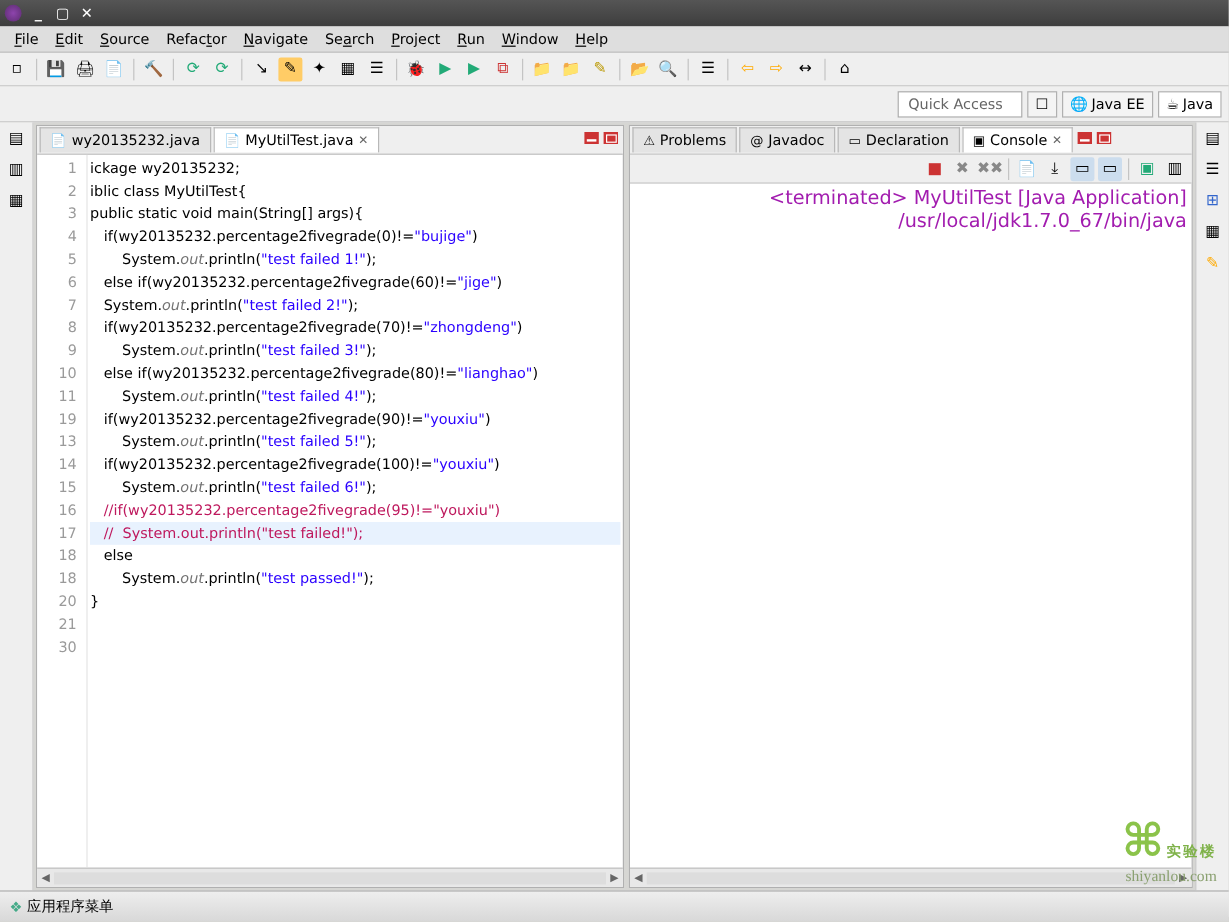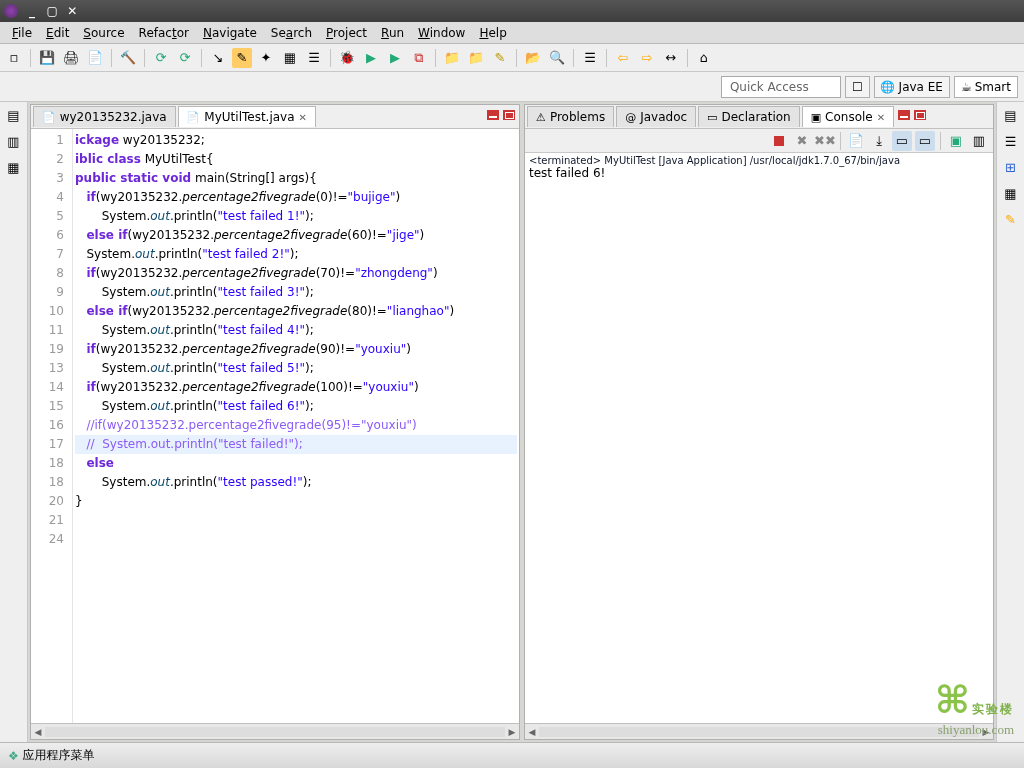--- a/index.html
+++ b/index.html
@@ -8,47 +8,47 @@
 .titlebar .icon { width:14px; height:14px; border-radius:50%; background:radial-gradient(#8e44ad,#5b2c6f); margin-right:6px; }
 .titlebar .title { flex:1; text-align:center; }
 .titlebar .winbtns span { display:inline-block; width:16px; text-align:center; cursor:pointer; }
 .menubar { height:22px; background:#dedede; border-bottom:1px solid #b8b8b8; display:flex; align-items:center; padding:0 6px; gap:2px; }
 .menubar span { padding:2px 6px; cursor:pointer; }
 .menubar span u { text-decoration:underline; }
 .toolbar { height:28px; background:#efefef; border-bottom:1px solid #c8c8c8; display:flex; align-items:center; padding:0 4px; gap:4px; overflow:hidden; }
 .tbtn { width:20px; height:20px; display:flex; align-items:center; justify-content:center; cursor:pointer; font-size:13px; border-radius:2px; }
 .sep { width:1px; height:18px; background:#c4c4c4; margin:0 2px; }
 .perspectives { height:30px; background:#efefef; border-bottom:1px solid #c8c8c8; display:flex; align-items:center; justify-content:flex-end; padding:0 6px; gap:4px; }
-.qaccess { border:1px solid #aaa; padding:3px 8px; background:#fff; width:120px; color:#666; }
+.qaccess { border:1px solid #aaa; padding:3px 8px; background:#fff; width:104px; color:#666; }
 .persp { border:1px solid #b0b0b0; padding:3px 6px; background:#f4f4f4; cursor:pointer; display:flex; align-items:center; gap:3px; }
 .persp.active { background:#fff; }
 .main { display:flex; height:640px; }
 .vbar { width:28px; background:#efefef; border-right:1px solid #c8c8c8; display:flex; flex-direction:column; align-items:center; padding-top:6px; gap:8px; }
 .vbar .vb { width:18px; height:18px; cursor:pointer; font-size:13px; text-align:center; }
 .editor { flex:1; display:flex; flex-direction:column; background:#fff; border:1px solid #b0b0b0; margin:2px; min-width:0; }
 .tabstrip { height:24px; background:#efefef; border-bottom:1px solid #c0c0c0; display:flex; align-items:center; padding:0 2px; }
 .tab { padding:3px 8px; background:#e4e4e4; border:1px solid #b8b8b8; border-bottom:none; margin-right:2px; cursor:pointer; display:flex; align-items:center; gap:4px; font-size:11px; }
 .tab.active { background:#fff; }
 .tab .close { font-size:10px; color:#666; }
 .tabstrip .spacer { flex:1; }
 .tabctrl { width:14px; height:14px; margin:0 1px; cursor:pointer; font-size:11px; text-align:center; }
 .code { flex:1; display:flex; overflow:hidden; font-family:"DejaVu Sans Mono",monospace; font-size:13px; }
 .gutter { width:42px; background:#fff; color:#9a9a9a; text-align:right; padding:2px 8px 2px 2px; border-right:1px solid #e4e4e4; line-height:19px; user-select:none; }
 .codebody { flex:1; padding:2px 2px; white-space:pre; line-height:19px; overflow:hidden; }
 .codebody .hl { background:#e8f2fe; display:inline-block; width:100%; }
-.kw { color:#6d28d9; font-weight:bold; }
+.kw { color:#000000; font-weight:normal; }
 .str { color:#2a00ff; }
-.fld { color:#0c4a6e; font-style:italic; }
-.mtd { font-style:italic; }
-.com { color:#8b5cf6; }
+.fld { color:#737373; font-style:italic; }
+.mtd { }
+.com { color:#be185d; }
 .console { width:470px; display:flex; flex-direction:column; background:#fff; border:1px solid #b0b0b0; margin:2px; }
 .ctabs { height:24px; background:#efefef; border-bottom:1px solid #c0c0c0; display:flex; align-items:center; padding:0 2px; }
 .ctoolbar { height:24px; background:#efefef; border-bottom:1px solid #c8c8c8; display:flex; align-items:center; justify-content:flex-end; padding:0 4px; gap:3px; }
 .cbody { flex:1; font-family:"DejaVu Sans Mono",monospace; font-size:12px; padding:2px 4px; overflow:hidden; }
-.cheader { color:#0f172a; font-size:10px; }
+.cheader { color:#a21caf; font-size:16px;text-align:right; }
 .hscroll { height:16px; background:#e8e8e8; border-top:1px solid #c0c0c0; display:flex; align-items:center; }
 .hscroll .arrow { width:14px; text-align:center; font-size:9px; color:#666; }
 .hscroll .track { flex:1; height:10px; background:#ddd; }
 .status { height:22px; background:#efefef; border-top:1px solid #c8c8c8; display:flex; align-items:center; font-size:12px; }
 .status .cell { padding:0 14px; border-left:1px solid #c8c8c8; height:100%; display:flex; align-items:center; }
 .taskbar { position:absolute; bottom:0; left:0; right:0; height:26px; background:linear-gradient(#eee,#d8d8d8); border-top:1px solid #b8b8b8; display:flex; align-items:center; padding:0 8px; }
 .watermark { position:absolute; right:10px; bottom:30px; text-align:right; pointer-events:none; }
 .watermark .big { font-size:34px; font-weight:bold; color:#7fb24a; letter-spacing:2px; }
 .watermark .big .leaf { color:#8bc34a; font-size:38px; }
 .watermark .small { font-size:13px; color:#8aa070;font-family:Liberation Serif, serif; }
@@ -119,21 +119,21 @@
   <span class="tbtn" style="color:#fa0">⇨</span>
   <span class="tbtn">↔</span>
     <span class="sep"></span>
   <span class="tbtn">⌂</span>
 </div>
 
 <div class="perspectives">
   <div class="qaccess">Quick Access</div>
   <div class="persp">☐</div>
   <div class="persp">🌐 <span>Java EE</span></div>
-  <div class="persp active">☕ <span>Smart</span></div>
+  <div class="persp active">☕ <span>Java</span></div>
 </div>
 
 <div class="main">
   <div class="vbar">
     <span class="vb">▤</span>
     <span class="vb">▥</span>
     <span class="vb">▦</span>
   </div>
 
   <div class="editor">
@@ -160,21 +160,21 @@
           <div>19</div>
           <div>13</div>
           <div>14</div>
           <div>15</div>
           <div>16</div>
           <div>17</div>
           <div>18</div>
           <div>18</div>
           <div>20</div>
           <div>21</div>
-          <div>24</div>
+          <div>30</div>
         </div>
       <div class="codebody" id="codebody"><div><span class="kw">ickage</span><span> wy20135232;</span></div><div><span class="kw">iblic class</span><span> MyUtilTest{</span></div><div><span class="kw">public static void</span><span> main(String[] </span><span>args</span><span>){</span></div><div><span>   </span><span class="kw">if</span><span>(wy20135232.</span><span class="mtd">percentage2fivegrade</span><span>(0)!=</span><span class="str">"bujige"</span><span>)</span></div><div><span>       System.</span><span class="fld">out</span><span>.println(</span><span class="str">"test failed 1!"</span><span>);</span></div><div><span>   </span><span class="kw">else if</span><span>(wy20135232.</span><span class="mtd">percentage2fivegrade</span><span>(60)!=</span><span class="str">"jige"</span><span>)</span></div><div><span>   System.</span><span class="fld">out</span><span>.println(</span><span class="str">"test failed 2!"</span><span>);</span></div><div><span>   </span><span class="kw">if</span><span>(wy20135232.</span><span class="mtd">percentage2fivegrade</span><span>(70)!=</span><span class="str">"zhongdeng"</span><span>)</span></div><div><span>       System.</span><span class="fld">out</span><span>.println(</span><span class="str">"test failed 3!"</span><span>);</span></div><div><span>   </span><span class="kw">else if</span><span>(wy20135232.</span><span class="mtd">percentage2fivegrade</span><span>(80)!=</span><span class="str">"lianghao"</span><span>)</span></div><div><span>       System.</span><span class="fld">out</span><span>.println(</span><span class="str">"test failed 4!"</span><span>);</span></div><div><span>   </span><span class="kw">if</span><span>(wy20135232.</span><span class="mtd">percentage2fivegrade</span><span>(90)!=</span><span class="str">"youxiu"</span><span>)</span></div><div><span>       System.</span><span class="fld">out</span><span>.println(</span><span class="str">"test failed 5!"</span><span>);</span></div><div><span>   </span><span class="kw">if</span><span>(wy20135232.</span><span class="mtd">percentage2fivegrade</span><span>(100)!=</span><span class="str">"youxiu"</span><span>)</span></div><div><span>       System.</span><span class="fld">out</span><span>.println(</span><span class="str">"test failed 6!"</span><span>);</span></div><div><span class="com">   //if(wy20135232.percentage2fivegrade(95)!="youxiu")</span></div><div class="hl"><span class="com">   //  System.out.println("test failed!");</span></div><div><span>   </span><span class="kw">else</span></div><div><span>       System.</span><span class="fld">out</span><span>.println(</span><span class="str">"test passed!"</span><span>);</span></div><div><span>}</span></div><div><span></span></div><div><span></span></div></div>
     </div>
     <div class="hscroll">
         <span class="arrow">◀</span>
         <div class="track"></div>
         <span class="arrow">▶</span>
       </div>
   </div>
 
@@ -198,21 +198,20 @@
       <span class="tbtn">📄</span>
       <span class="tbtn">⤓</span>
       <span class="tbtn" style="background:#cde">▭</span>
       <span class="tbtn" style="background:#cde">▭</span>
         <span class="sep"></span>
       <span class="tbtn" style="color:#2a7">▣</span>
       <span class="tbtn">▥</span>
     </div>
     <div class="cbody">
       <div class="cheader">&lt;terminated&gt; MyUtilTest [Java Application] /usr/local/jdk1.7.0_67/bin/java</div>
-      <div>test failed 6!</div>
     </div>
     <div class="hscroll">
         <span class="arrow">◀</span>
         <div class="track"></div>
         <span class="arrow">▶</span>
       </div>
   </div>
 
   <div class="vbar" style="border-left:1px solid #c8c8c8;border-right:none">
     <span class="vb">▤</span>

